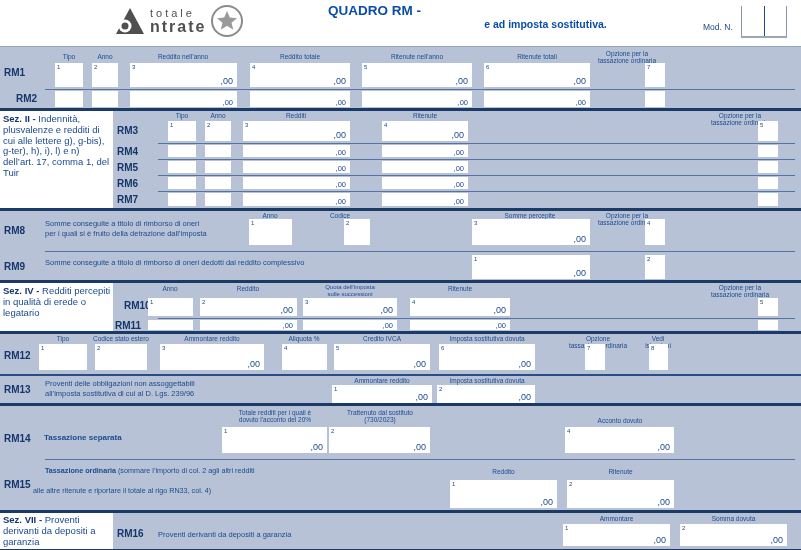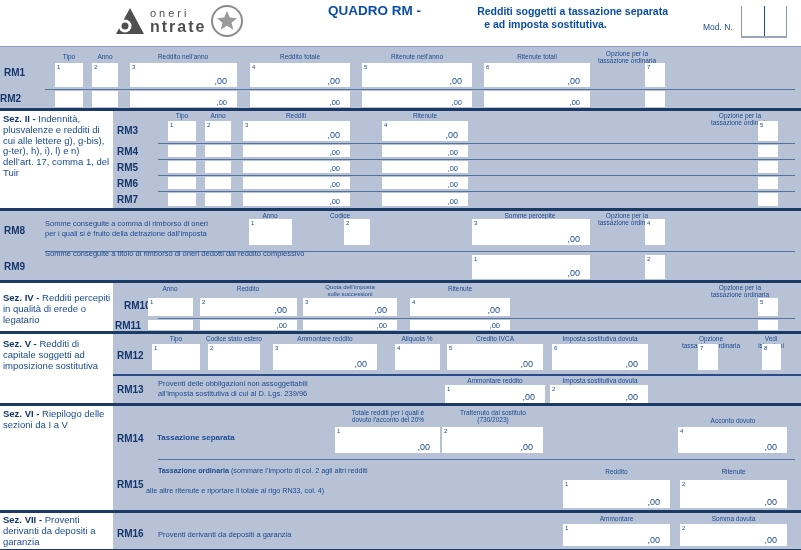--- a/index.html
+++ b/index.html
@@ -27,50 +27,49 @@
   .leftcol{width:113px;background:#fff;box-sizing:border-box;padding-left:3px;padding-right:2px;
            font-size:9.5px;line-height:1.14;color:#1a4a8f;}
   .leftcol b{color:#14366b;}
   .content{flex:1;position:relative;background:#b8c2d6;}
   .hdr{position:absolute;font-size:6.5px;line-height:1.15;color:#1a4a8f;text-align:center;}
   .rm{position:absolute;font-size:10px;font-weight:bold;color:#14366b;white-space:nowrap;}
   .desc{position:absolute;font-size:7.5px;color:#1a4a8f;line-height:1.3;white-space:nowrap;}
   .bdesc{font-weight:bold;font-size:8px;}
   .box,.ck{position:absolute;background:#fff;}
   .fnum{position:absolute;left:2px;top:1px;font-size:6px;color:#1a4a8f;}
-  .cents{position:absolute;right:10px;bottom:1px;font-size:9px;color:#1a4a8f;}
+  .cents{position:absolute;right:4px;bottom:1px;font-size:9px;color:#1a4a8f;}
   .sm .cents{font-size:7.5px;bottom:0;}
   .secline{position:absolute;height:1px;background:#54749f;left:45px;right:6px;}
   .thick{position:absolute;height:2px;background:#2a4d86;left:0;right:0;}
 </style>
 </head>
 <body>
 
 <div class="page">
 
   <div class="hdrbar">
     <div class="logo">
       <svg width="34" height="30">
         <path d="M4 28 L18 2 L32 28 Z" fill="#4f4f4f"></path>
         <circle cx="13" cy="20" r="6.5" fill="#ffffff"></circle>
         <circle cx="13" cy="20" r="3.5" fill="#4f4f4f"></circle>
       </svg>
       <div class="logo-text">
-        <div class="l1">oneri</div>
+        <div class="l1">totale</div>
         <div class="l2">ntrate</div>
       </div>
       <svg width="34" height="34">
         <circle cx="17" cy="17" r="15" fill="none" stroke="#8a8a8a" stroke-width="2"></circle>
         <path d="M17 7 l2.8 6.6 7.2.6-5.5 4.6 1.8 7-6.3-4-6.3 4 1.8-7-5.5-4.6 7.2-.6z" fill="#9a9a9a"></path>
       </svg>
     </div>
     <div class="title">
       <div class="row1">
         <span class="tp">QUADRO RM -</span>
-        <span class="tl">Redditi soggetti a tassazione separata</span>
       </div>
       <div class="row2">e ad imposta sostitutiva.</div>
     </div>
     <div class="modlbl">Mod. N.</div>
     <div class="modbox">
         <div class="div"></div>
       </div>
   </div>
 
   <div class="form">
@@ -107,21 +106,21 @@
             <span class="cents">,00</span>
           </div>
       <div class="box" style="left:484px;top:16px;width:106px;height:24px">
             <span class="fnum">6</span>
             <span class="cents">,00</span>
           </div>
       <div class="ck" style="left:645px;top:16px;width:20px;height:24px">
             <span class="fnum">7</span>
           </div>
       <div class="secline" style="top:42px"></div>
-      <div class="rm" style="left:0;top:46px">RM2</div>
+      <div class="rm" style="left:16px;top:46px">RM2</div>
       <div class="box sm" style="left:55px;top:44px;width:28px;height:16px"></div>
       <div class="box sm" style="left:92px;top:44px;width:26px;height:16px"></div>
       <div class="box sm" style="left:130px;top:44px;width:107px;height:16px">
             <span class="cents">,00</span>
           </div>
       <div class="box sm" style="left:250px;top:44px;width:100px;height:16px">
             <span class="cents">,00</span>
           </div>
       <div class="box sm" style="left:362px;top:44px;width:110px;height:16px">
             <span class="cents">,00</span>
@@ -212,50 +211,50 @@
   <div class="sec" style="height:72px">
     <div class="content">
       <div class="hdr" style="left:230px;top:1px;width:80px">Anno</div>
       <div class="hdr" style="left:300px;top:1px;width:80px">Codice</div>
       <div class="hdr" style="left:460px;top:1px;width:140px">Somme percepite</div>
       <div class="hdr" style="left:575px;top:1px;width:104px">
         <div>Opzione per la</div>
         <div>tassazione ordinaria</div>
       </div>
       <div class="rm" style="left:4px;top:14px">RM8</div>
-      <div class="desc" style="left:45px;top:8px">Somme conseguite a comma di rimborso di oneri</div>
+      <div class="desc" style="left:45px;top:8px">Somme conseguite a titolo di rimborso di oneri</div>
       <div class="desc" style="left:45px;top:18px">per i quali si è fruito della detrazione dall’imposta</div>
       <div class="box" style="left:249px;top:8px;width:43px;height:26px">
             <span class="fnum">1</span>
           </div>
       <div class="box" style="left:344px;top:8px;width:26px;height:26px">
             <span class="fnum">2</span>
           </div>
       <div class="box" style="left:472px;top:8px;width:118px;height:26px">
             <span class="fnum">3</span>
             <span class="cents">,00</span>
           </div>
       <div class="ck" style="left:645px;top:8px;width:20px;height:26px">
             <span class="fnum">4</span>
           </div>
       <div class="secline" style="top:40px"></div>
       <div class="rm" style="left:4px;top:50px">RM9</div>
-      <div class="desc" style="left:45px;top:38px">Somme conseguite a titolo di rimborso di oneri dedotti dal reddito complessivo</div>
+      <div class="desc" style="left:45px;top:47px">Somme conseguite a titolo di rimborso di oneri dedotti dal reddito complessivo</div>
       <div class="box" style="left:472px;top:44px;width:118px;height:24px">
             <span class="fnum">1</span>
             <span class="cents">,00</span>
           </div>
       <div class="ck" style="left:645px;top:44px;width:20px;height:24px">
             <span class="fnum">2</span>
           </div>
     </div>
   </div>
 
   <div class="sec" style="height:51px">
-    <div class="leftcol" style="padding-top:10px"><b>Sez. IV -</b><span> Redditi percepiti in qualità di erede o legatario</span></div>
+    <div class="leftcol" style="padding-top:3px"><b>Sez. IV -</b><span> Redditi percepiti in qualità di erede o legatario</span></div>
     <div class="content">
       <div class="hdr" style="left:17px;top:2px;width:80px">Anno</div>
       <div class="hdr" style="left:95px;top:2px;width:80px">Reddito</div>
       <div class="hdr" style="left:177px;top:1px;width:120px;font-size:6px">
         <div>Quota dell’imposta</div>
         <div>sulle successioni</div>
       </div>
       <div class="hdr" style="left:307px;top:2px;width:80px">Ritenute</div>
       <div class="hdr" style="left:575px;top:1px;width:104px">
         <div>Opzione per la</div>
@@ -290,21 +289,20 @@
             <span class="cents">,00</span>
           </div>
       <div class="box sm" style="left:297px;top:37px;width:100px;height:10px">
             <span class="cents">,00</span>
           </div>
       <div class="ck" style="left:645px;top:37px;width:20px;height:10px"></div>
     </div>
   </div>
 
   <div class="sec" style="height:72px">
-    <div class="leftcol" style="padding-top:5px"><b>Sez. V -</b><span> Redditi di capitale soggetti ad imposizione sostitutiva</span></div>
     <div class="content">
       <div class="hdr" style="left:23px;top:1px;width:80px">Tipo</div>
       <div class="hdr" style="left:81px;top:1px;width:80px">Codice stato estero</div>
       <div class="hdr" style="left:172px;top:1px;width:80px">Ammontare reddito</div>
       <div class="hdr" style="left:264px;top:1px;width:80px">Aliquota %</div>
       <div class="hdr" style="left:342px;top:1px;width:80px">Credito IVCA</div>
       <div class="hdr" style="left:442px;top:1px;width:90px">Imposta sostitutiva dovuta</div>
       <div class="hdr" style="left:553px;top:1px;width:90px">
         <div>Opzione</div>
         <div>tassazione ordinaria</div>
@@ -352,21 +350,20 @@
             <span class="cents">,00</span>
           </div>
       <div class="box" style="left:437px;top:51px;width:98px;height:18px">
             <span class="fnum">2</span>
             <span class="cents">,00</span>
           </div>
     </div>
   </div>
 
   <div class="sec" style="height:107px">
-    <div class="leftcol" style="padding-top:3px"><b>Sez. VI -</b><span> Riepilogo delle sezioni da I a V</span></div>
     <div class="content">
       <div class="hdr" style="left:210px;top:3px;width:130px">
         <div>Totale redditi per i quali è</div>
         <div>dovuto l’acconto del 20%</div>
       </div>
       <div class="hdr" style="left:325px;top:3px;width:110px">
         <div>Trattenuto dal sostituto</div>
         <div>(730/2023)</div>
       </div>
       <div class="hdr" style="left:555px;top:11px;width:130px">Acconto dovuto</div>

